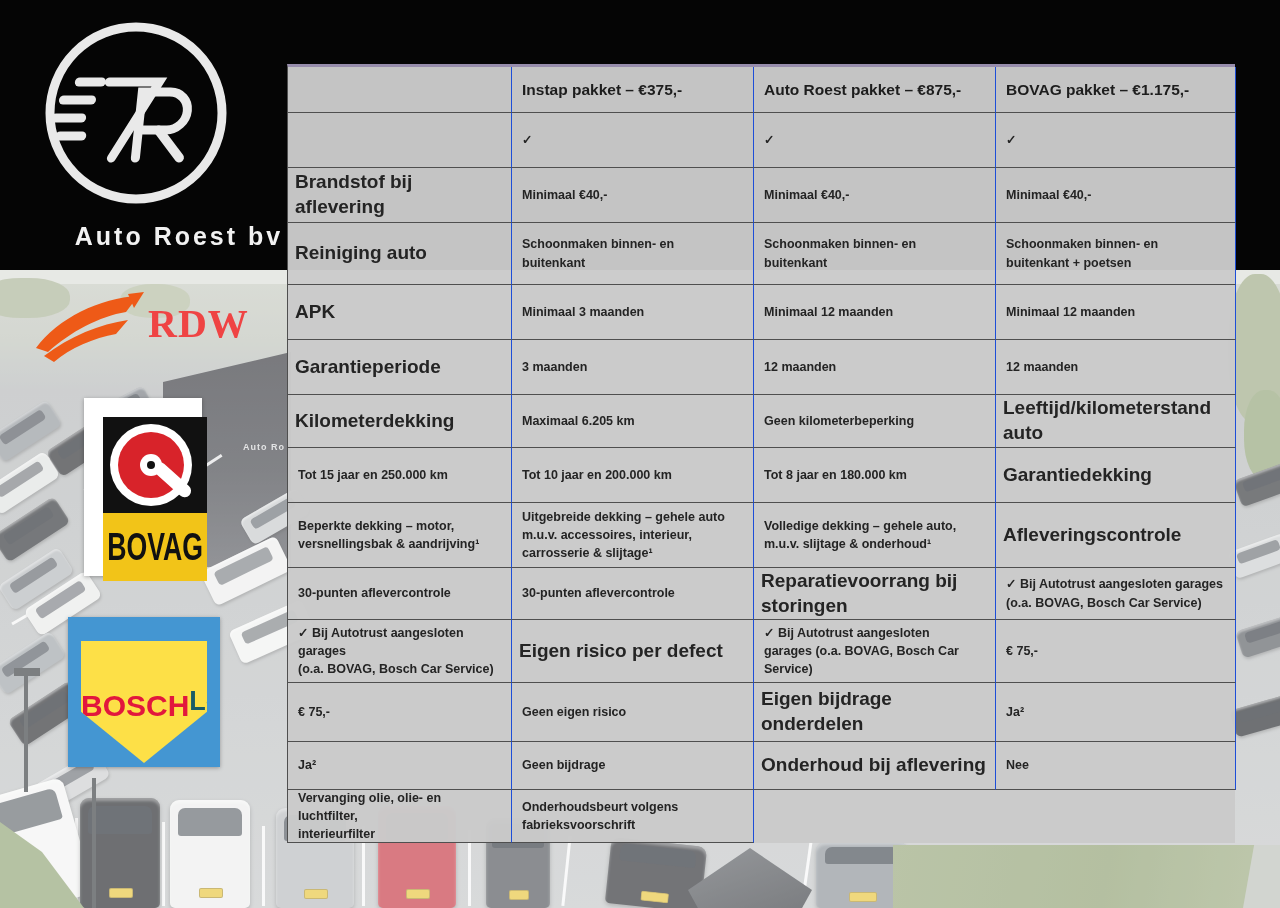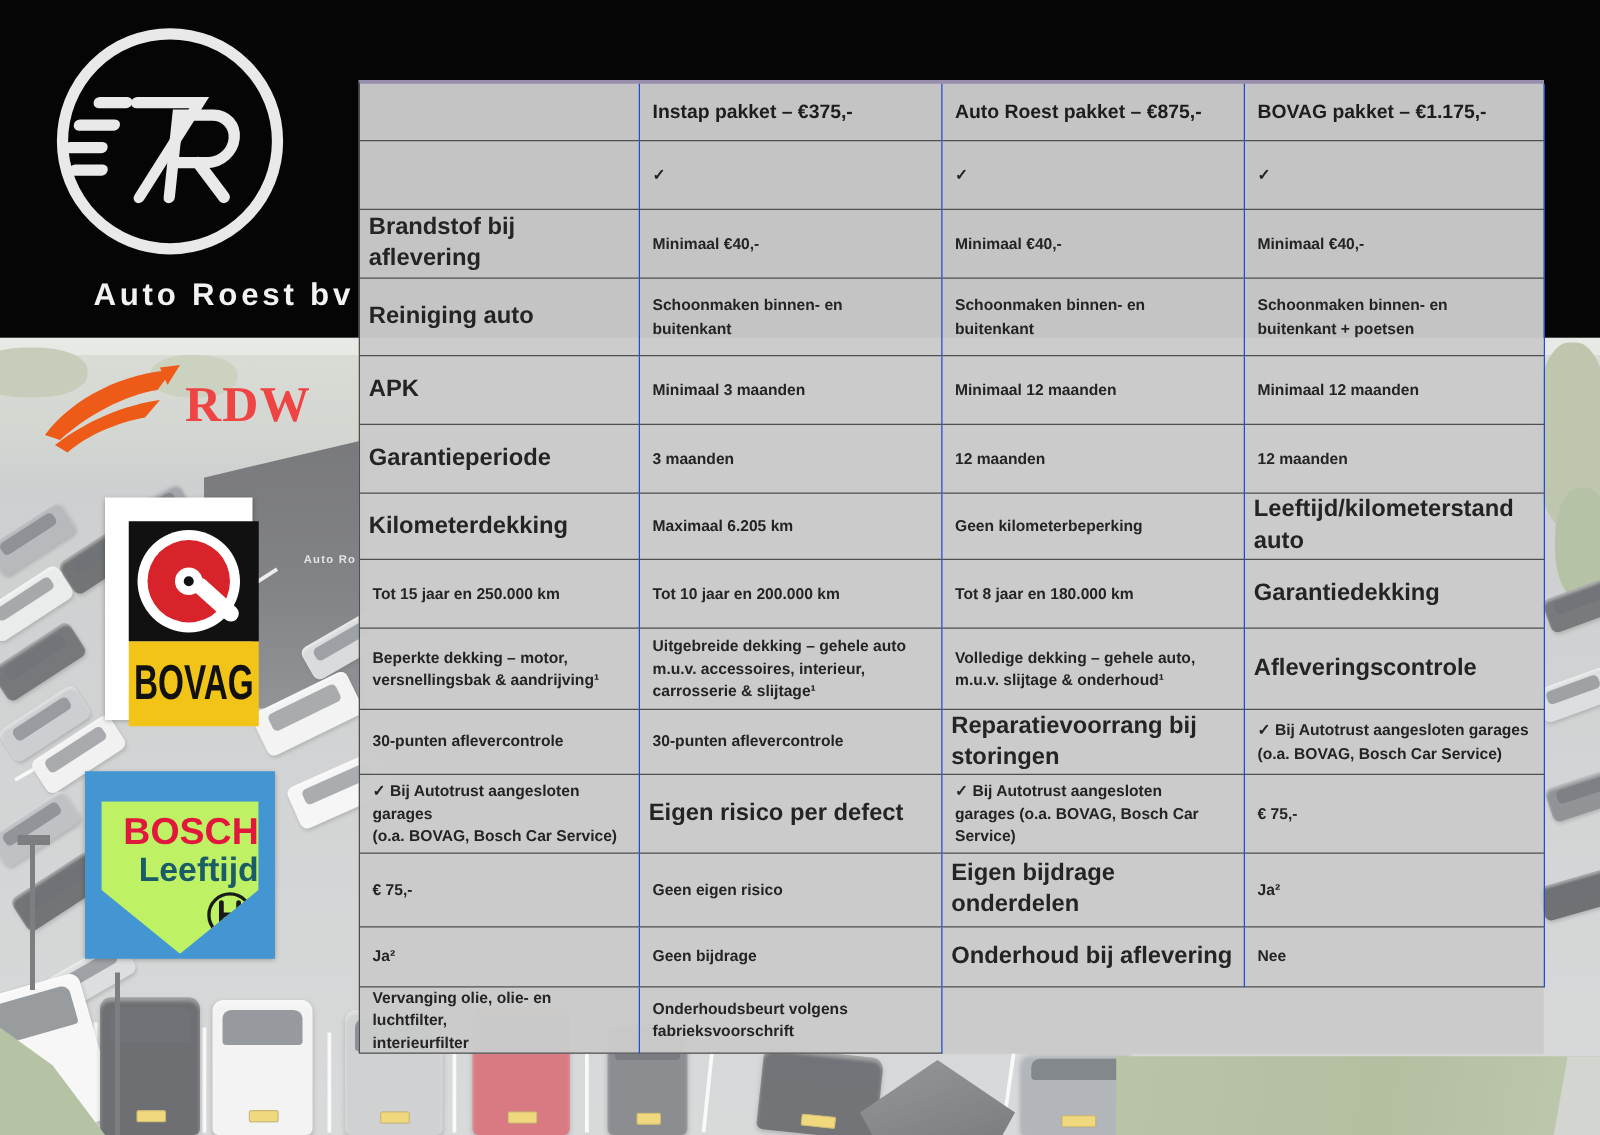--- a/index.html
+++ b/index.html
@@ -73,23 +73,23 @@
   .bovag-hub-dot { position:absolute; left:7px; top:7px; width:8px; height:8px; background:#111; border-radius:50%; }
   .bovag-handle { position:absolute; left:36px; top:30px; width:46px; height:13px; background:#fff;
                   border-radius:7px; transform:rotate(42deg); transform-origin:6px 6px; }
   .bovag-bottom { width:104px; height:68px; display:flex; align-items:center; justify-content:center; }
   .bovag-word { font-size:29px; font-weight:700; color:#111; letter-spacing:0;
                 transform:scale(.92,1.35); }
 
   
   .bosch { position:absolute; left:68px; top:617px; width:152px; height:150px;
            box-shadow:0 1px 4px rgba(0,0,0,.3); }
-  .bosch-shield { position:absolute; left:13px; top:24px; width:126px; height:122px; background:#bef264;
+  .bosch-shield { position:absolute; left:13px; top:24px; width:126px; height:122px; background:#fde047;
                   clip-path:polygon(0 0,100% 0,100% 58%,50% 100%,0 58%);
-                  display:flex; flex-direction:column; align-items:flex-end; }
+                  display:flex; flex-direction:row; align-items:center; }
   .bosch-word { margin-top:8px; font-size:30px; font-weight:700; letter-spacing:0; }
   .bosch-service { margin-top:-2px; font-size:27px; font-weight:700; }
 </style>
 </head>
 <body>
 
 <div class="photo">
   <div class="horizon"></div>
   <div class="treeblob" style="left:-20px;top:8px;width:90px;height:40px;background:#a7b194;"></div>
   <div class="treeblob" style="left:120px;top:14px;width:70px;height:34px;background:#b0b99d;"></div>

